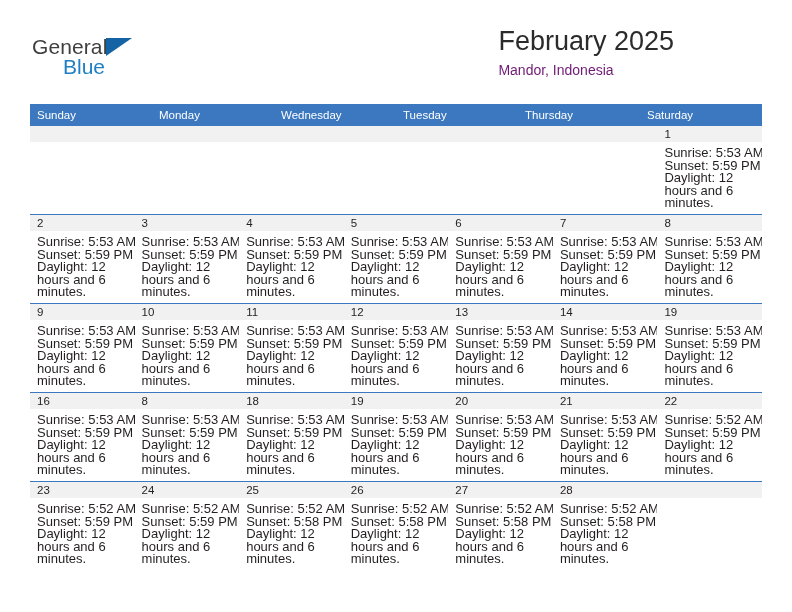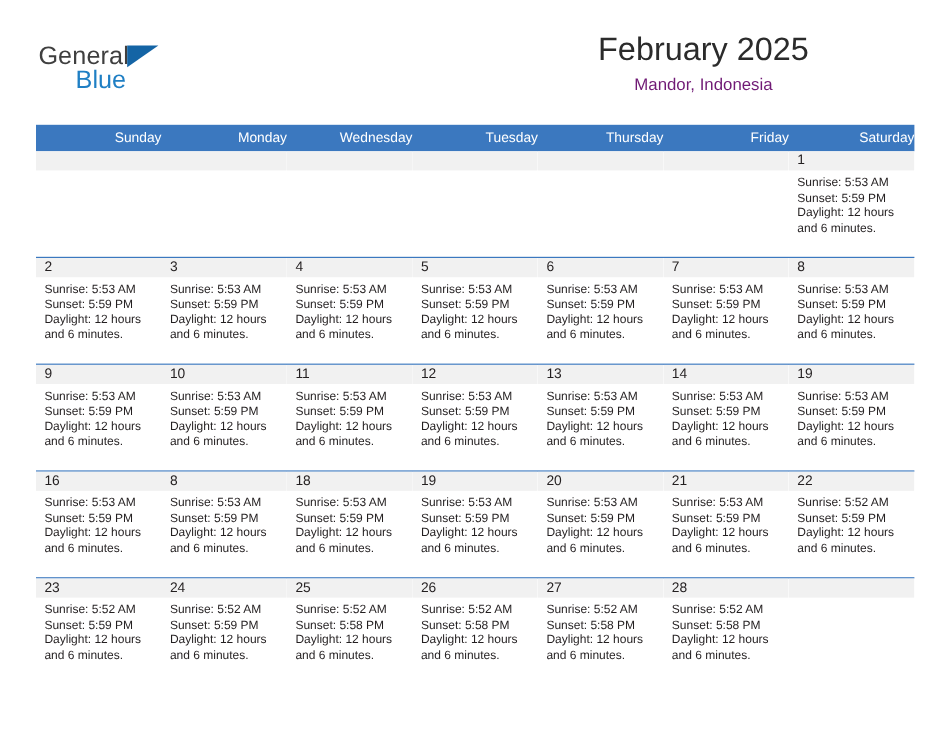--- a/index.html
+++ b/index.html
@@ -59,21 +59,21 @@
     left: 31px;
     top: 20px;
     font-size: 21px;
     color: #1f7fc4;
     line-height: 1;
   }
   .title-block {
     position: absolute;
     right: 0;
     top: 0;
-    text-align: center;
+    text-align: left;
   }
   .cal-title {
     font-size: 27px;
     color: #2b2b2b;
     line-height: 1.15;
     white-space: nowrap;
   }
   .cal-subtitle {
     margin-top: 5px;
     font-size: 14px;
@@ -86,21 +86,20 @@
   .calendar {
     position: absolute;
     left: 30px;
     top: 104px;
     width: 732px;
   }
   .dow-row {
     display: flex;
     background: #3b78bf;
     height: 22px;
-    text-align: right;
   }
   .dow {
     flex: 1 1 0;
     color: #ffffff;
     font-size: 11.5px;
     line-height: 22px;
     padding-left: 7px;
     box-sizing: border-box;
     white-space: nowrap;
   }
@@ -125,21 +124,21 @@
     line-height: 16px;
     padding-left: 7px;
     color: #231f20;
     box-sizing: border-box;
   }
   .cell.empty .daynum-band {
     background: #f1f1f1;
   }
   .cell .detail {
     padding: 5px 7px 0 7px;
-    font-size: 10px;
+    font-size: 13px;
     line-height: 12.6px;
     color: #231f20;
   }
   .cell .detail div {
     white-space: nowrap;
   }
   .cell .detail .daylight {
     white-space: normal;
   }
 </style>
@@ -163,21 +162,20 @@
 
   </div>
 
   <div class="calendar">
     <div class="dow-row" id="dow-row">
         <div class="dow">Sunday</div>
         <div class="dow">Monday</div>
         <div class="dow">Wednesday</div>
         <div class="dow">Tuesday</div>
         <div class="dow">Thursday</div>
-        <div class="dow">Friday</div>
         <div class="dow">Saturday</div>
       </div>
     <div id="weeks-container">
         <div class="week">
           <div class="cell empty">
             <div class="daynum-band"></div>
           </div>
           <div class="cell empty">
             <div class="daynum-band"></div>
           </div>

